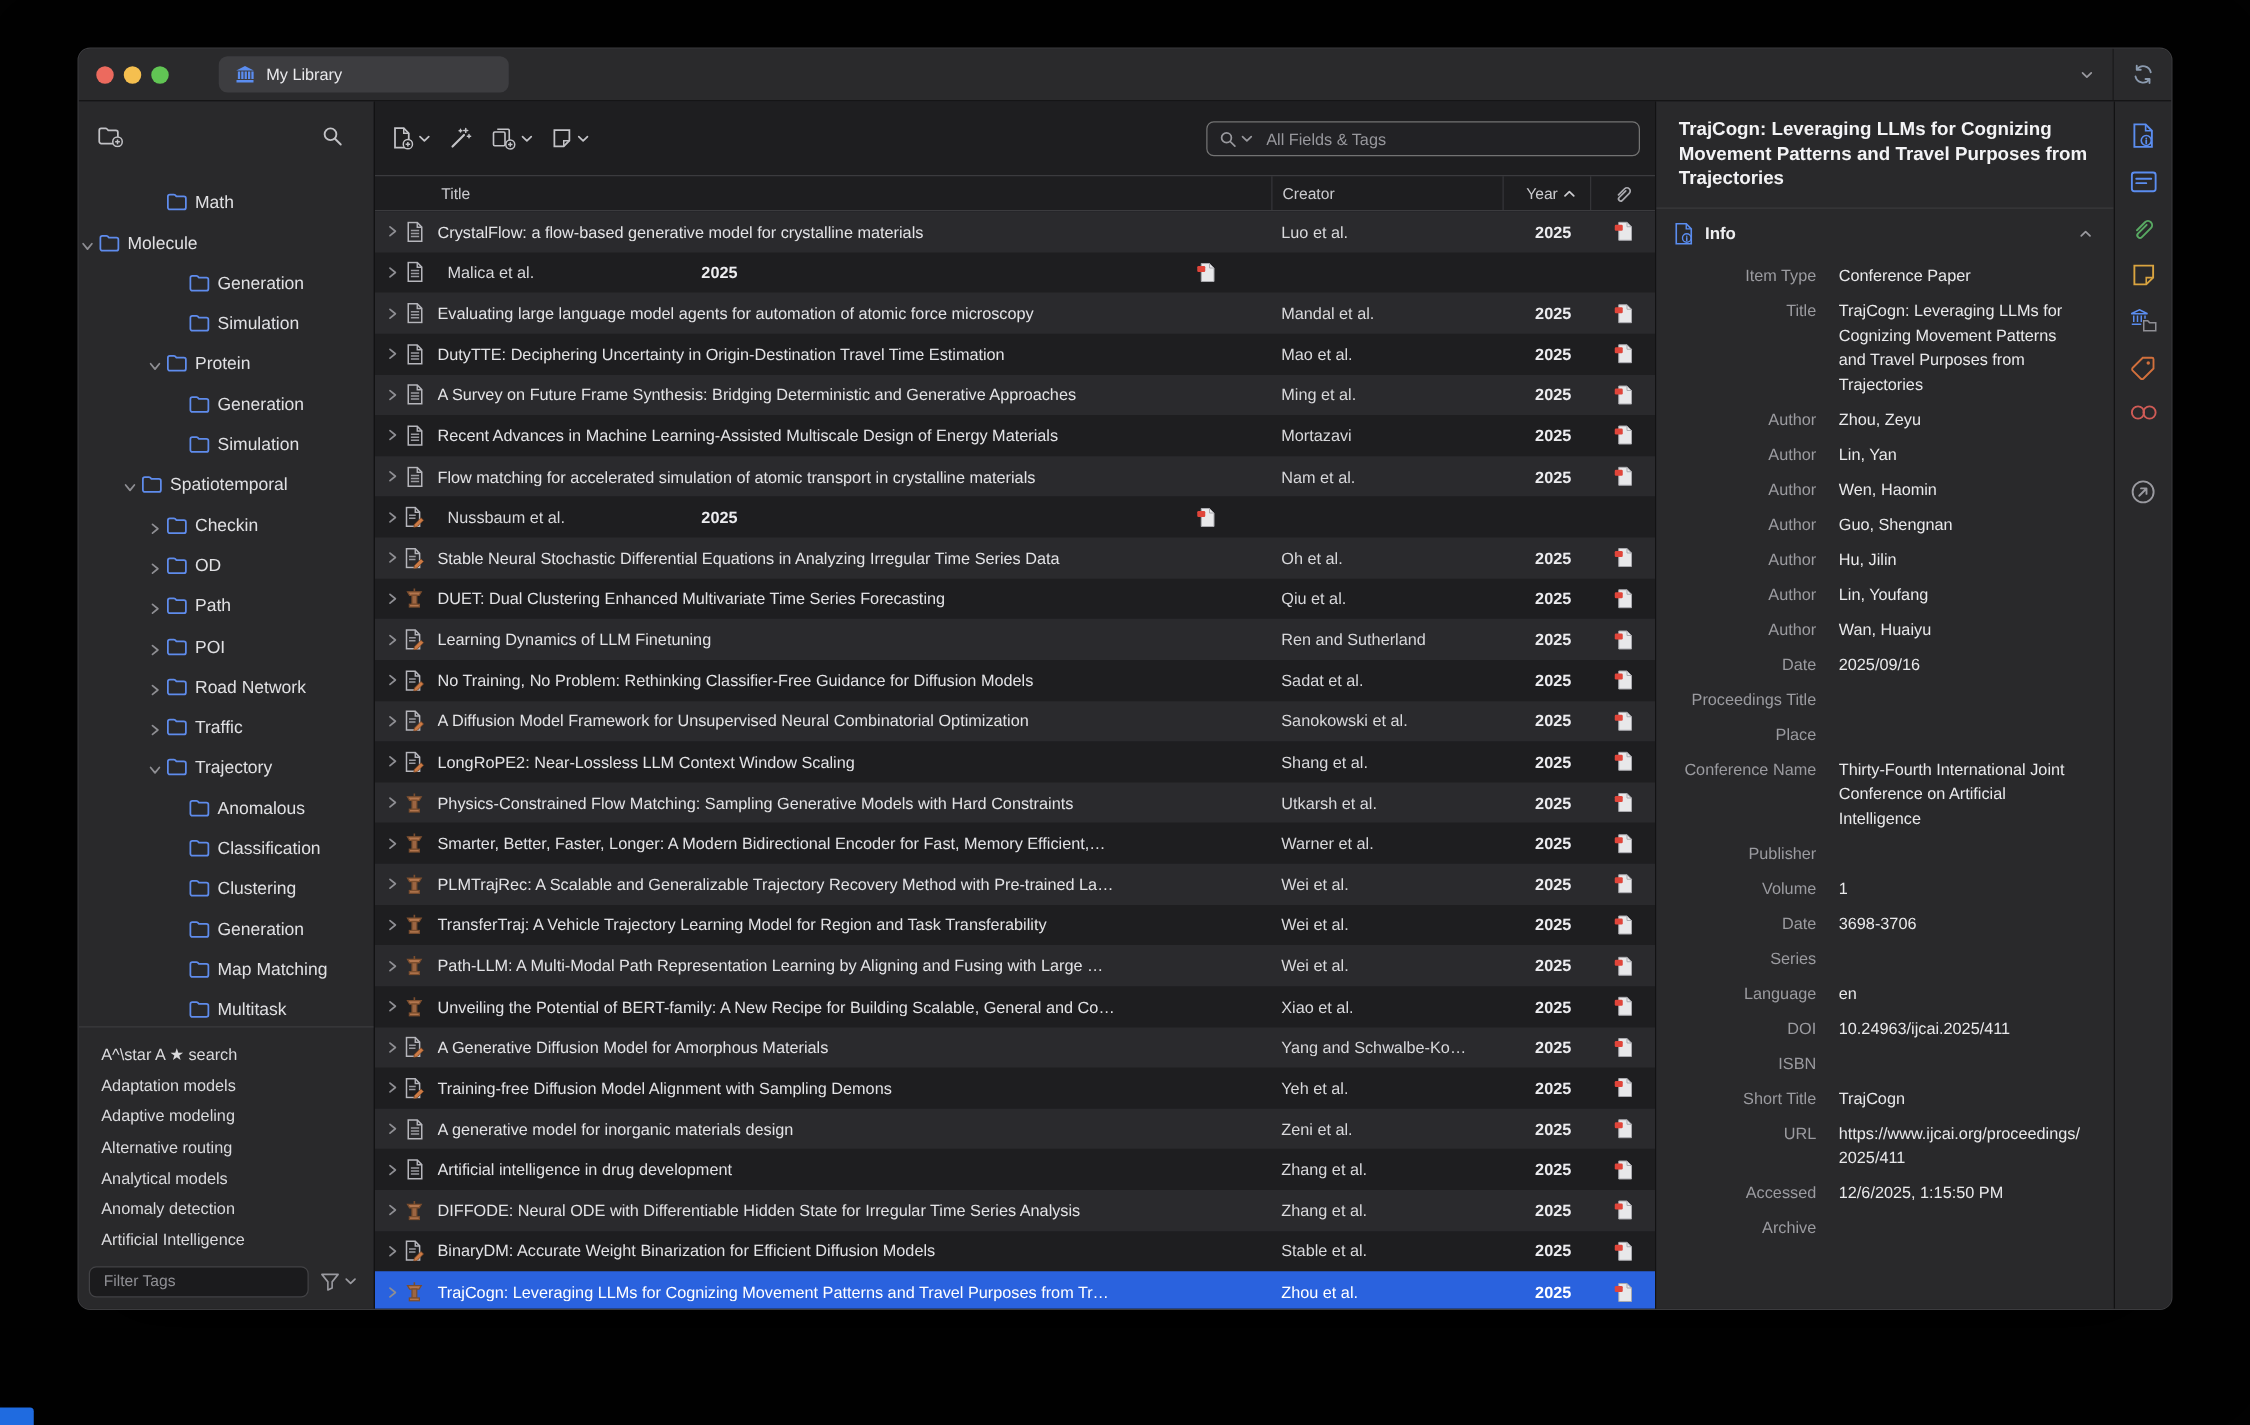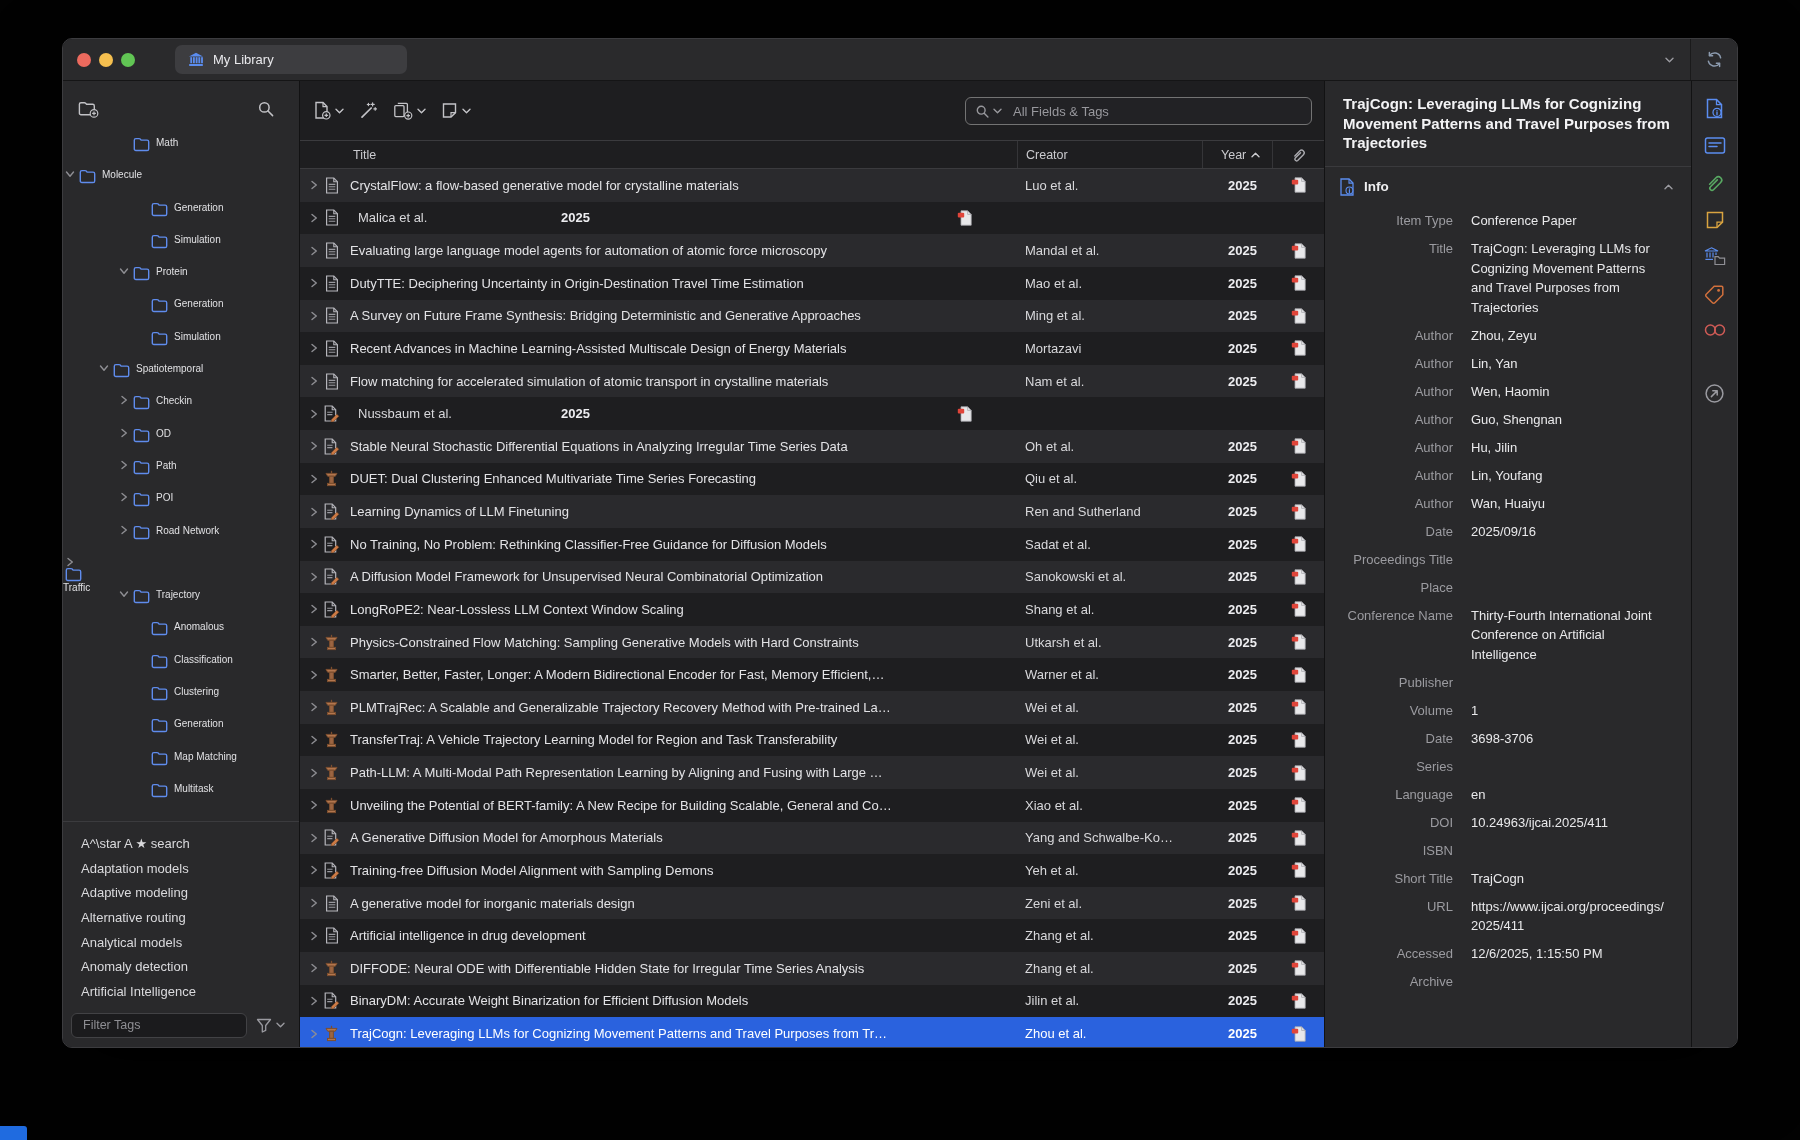--- a/index.html
+++ b/index.html
@@ -19,21 +19,21 @@
   .tb-chev{color:#9a9aa0;display:flex;padding:0 16px;}
   .tb-sep{width:1px;height:41px;background:#1a1a1b;}
   .tb-sync{width:46px;display:flex;justify-content:center;}
   
   .wbody{flex:1;display:flex;min-height:0;}
   .vdiv{width:1px;background:#121213;}
   
   .sidebar{width:236px;background:#29292b;display:flex;flex-direction:column;box-sizing:border-box;}
   .side-toolbar{flex:0 0 56px;display:flex;align-items:center;justify-content:space-between;padding:0 24px 0 15px;color:#c2c2c6;}
   .tree{flex:0 0 auto;}
-  .tree-row{height:32.3px;display:flex;align-items:flex-start;color:#e0e0e3;font-size:10px;box-sizing:border-box;}
+  .tree-row{height:32.3px;display:flex;align-items:flex-end;color:#e0e0e3;font-size:14px;box-sizing:border-box;}
   .tree-chev{width:14px;display:flex;justify-content:center;align-items:center;}
   .tree-chev.down svg{transform:rotate(90deg);}
   .tree-folder{margin:0 6px 0 2px;display:flex;}
   .tag-divider{height:1px;background:#3b3b3e;margin-top:6px;}
   .tags{height:183px;overflow:hidden;padding:10px 0 0 18px;box-sizing:border-box;}
   .tag{height:24.6px;line-height:24.6px;font-size:13px;color:#dadadd;white-space:nowrap;}
   .filterbar{flex:0 0 40px;display:flex;align-items:center;gap:9px;padding:0 10px 0 8px;}
   .filter-input{flex:0 0 176px;height:25px;background:#1b1b1d;border:1px solid #424245;border-radius:6px;
        display:flex;align-items:center;padding-left:9px;box-sizing:border-box;}
   .filter-input input{background:transparent;border:none;outline:none;color:#c9c9cd;font-size:12.5px;width:140px;font-family:inherit;}
@@ -285,21 +285,21 @@
                   <path d="M2 1.5 6.3 5 2 8.5" fill="none" stroke="#8e8e93" stroke-width="1.4" stroke-linecap="round" stroke-linejoin="round"></path>
                 </svg>
               </span>
               <span class="ic tree-folder">
                 <svg width="17" height="15" viewBox="0 0 17 15">
                   <path d="M1.3 3.2c0-.9.7-1.6 1.6-1.6h3.2c.4 0 .8.2 1.1.5l.9 1h6c.9 0 1.6.7 1.6 1.6v7.2c0 .9-.7 1.6-1.6 1.6H2.9c-.9 0-1.6-.7-1.6-1.6z" fill="none" stroke="#5f8ced" stroke-width="1.4"></path>
                 </svg>
               </span>
               <span>Road Network</span>
             </div>
-            <div class="tree-row" style=" flex-direction: column;">
+            <div class="tree-row" style="padding-left: 54px;">
               <span class="tree-chev">
                 <svg width="8" height="10" viewBox="0 0 8 10">
                   <path d="M2 1.5 6.3 5 2 8.5" fill="none" stroke="#8e8e93" stroke-width="1.4" stroke-linecap="round" stroke-linejoin="round"></path>
                 </svg>
               </span>
               <span class="ic tree-folder">
                 <svg width="17" height="15" viewBox="0 0 17 15">
                   <path d="M1.3 3.2c0-.9.7-1.6 1.6-1.6h3.2c.4 0 .8.2 1.1.5l.9 1h6c.9 0 1.6.7 1.6 1.6v7.2c0 .9-.7 1.6-1.6 1.6H2.9c-.9 0-1.6-.7-1.6-1.6z" fill="none" stroke="#5f8ced" stroke-width="1.4"></path>
                 </svg>
               </span>
@@ -1167,21 +1167,21 @@
               </span>
               <span class="row-icon">
                 <svg width="16" height="17" viewBox="0 0 16 17">
                   <path d="M1.2 1h7l3.5 3.7V16H1.2z" fill="none" stroke="#b6b6bc" stroke-width="1.2"></path>
                   <path d="M8.2 1v3.8h3.5" fill="none" stroke="#b6b6bc" stroke-width="1.1"></path>
                   <path d="M3.2 7.2h5.4M3.2 9.6h5.2" stroke="#9a9aa0" stroke-width="1.1"></path>
                   <path d="M7.6 14.4l5.2-5.2 2 2-5.2 5.2-2.6.6z" fill="#cc7a45" stroke="#7e4a26" stroke-width=".6"></path>
                 </svg>
               </span>
               <span class="row-title">BinaryDM: Accurate Weight Binarization for Efficient Diffusion Models</span>
-              <span class="row-creator">Jilin et al.</span>
+              <span class="row-creator">Stable et al.</span>
               <span class="row-year">2025</span>
               <span class="row-attach">
                 <span class="ic ">
                   <svg width="15" height="16" viewBox="0 0 15 16">
                     <path d="M4 .8h6.6L14.2 4.4V15.2H4z" fill="#e8e8ea" stroke="#a9a9ae" stroke-width=".8"></path>
                     <path d="M10.6.8v3.6h3.6" fill="none" stroke="#a9a9ae" stroke-width=".8"></path>
                     <rect x=".8" y="2.8" width="6.4" height="4.8" rx="1" fill="#e0453a"></rect>
                   </svg>
                 </span>
               </span>

